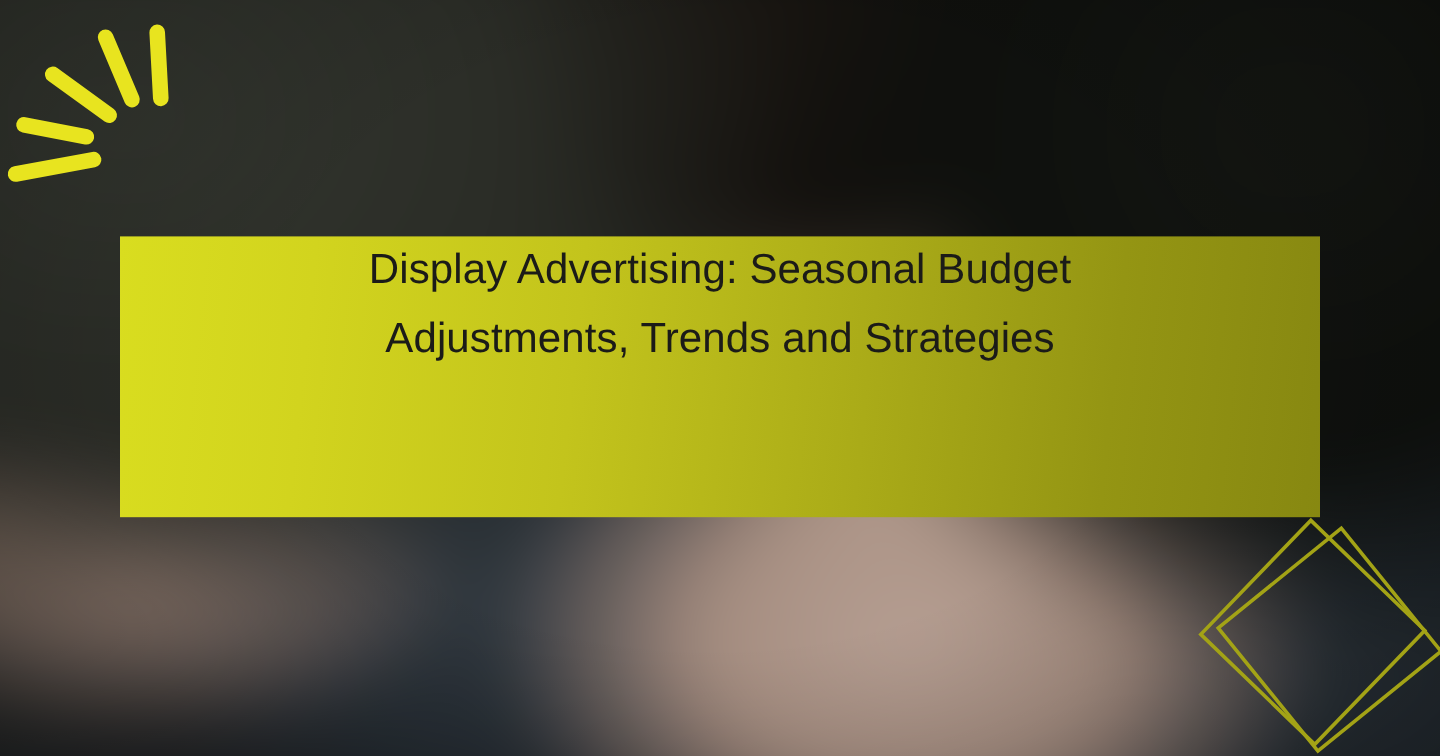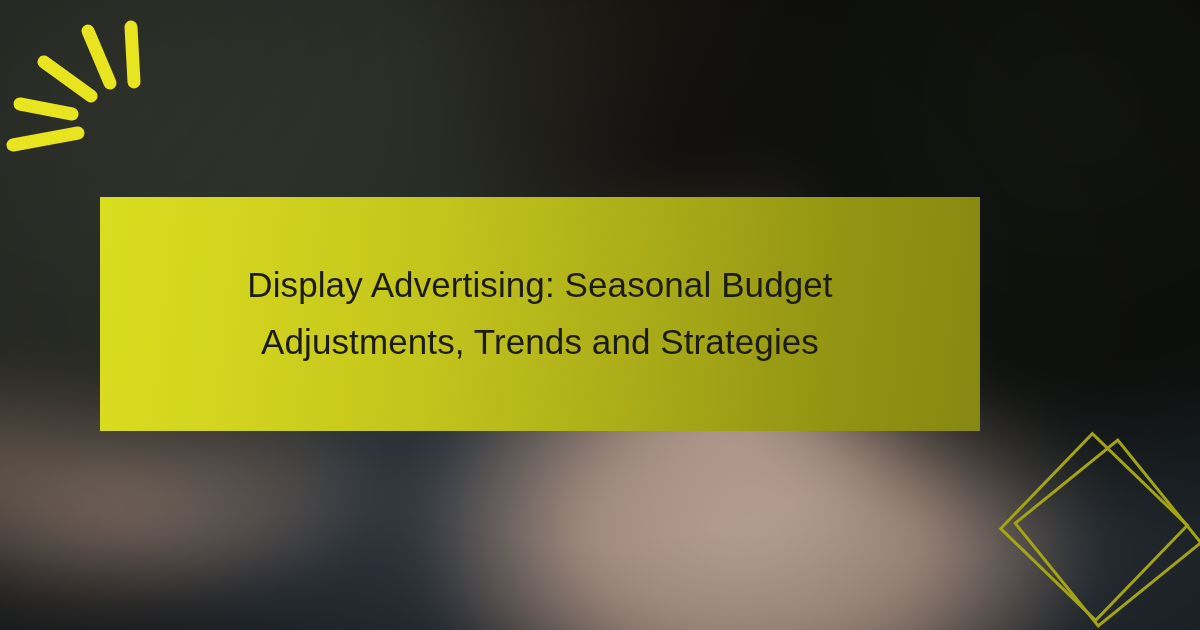--- a/index.html
+++ b/index.html
@@ -75,25 +75,24 @@
     bottom: -10px;
     width: 230px;
     height: 225px;
   }
 
   
   .banner {
     position: absolute;
     left: 100px;
     top: 197px;
-    width: 880px;
+    width: 1000px;
     height: 234px;
     background: linear-gradient(96deg, #d9dd1f 0%, #d2d41e 16%, #c3c41c 38%, #aaab18 62%, #949513 82%, #878811 100%);
     display: flex;
-    align-items: center;
     justify-content: center;
     box-shadow: 0 0 0 0 rgba(0,0,0,0);
   }
   .banner-title {
     margin: 0;
     padding: 0 60px;
     text-align: center;
     font-family: "Liberation Sans", sans-serif;
     font-size: 35px;
     font-weight: 400;

